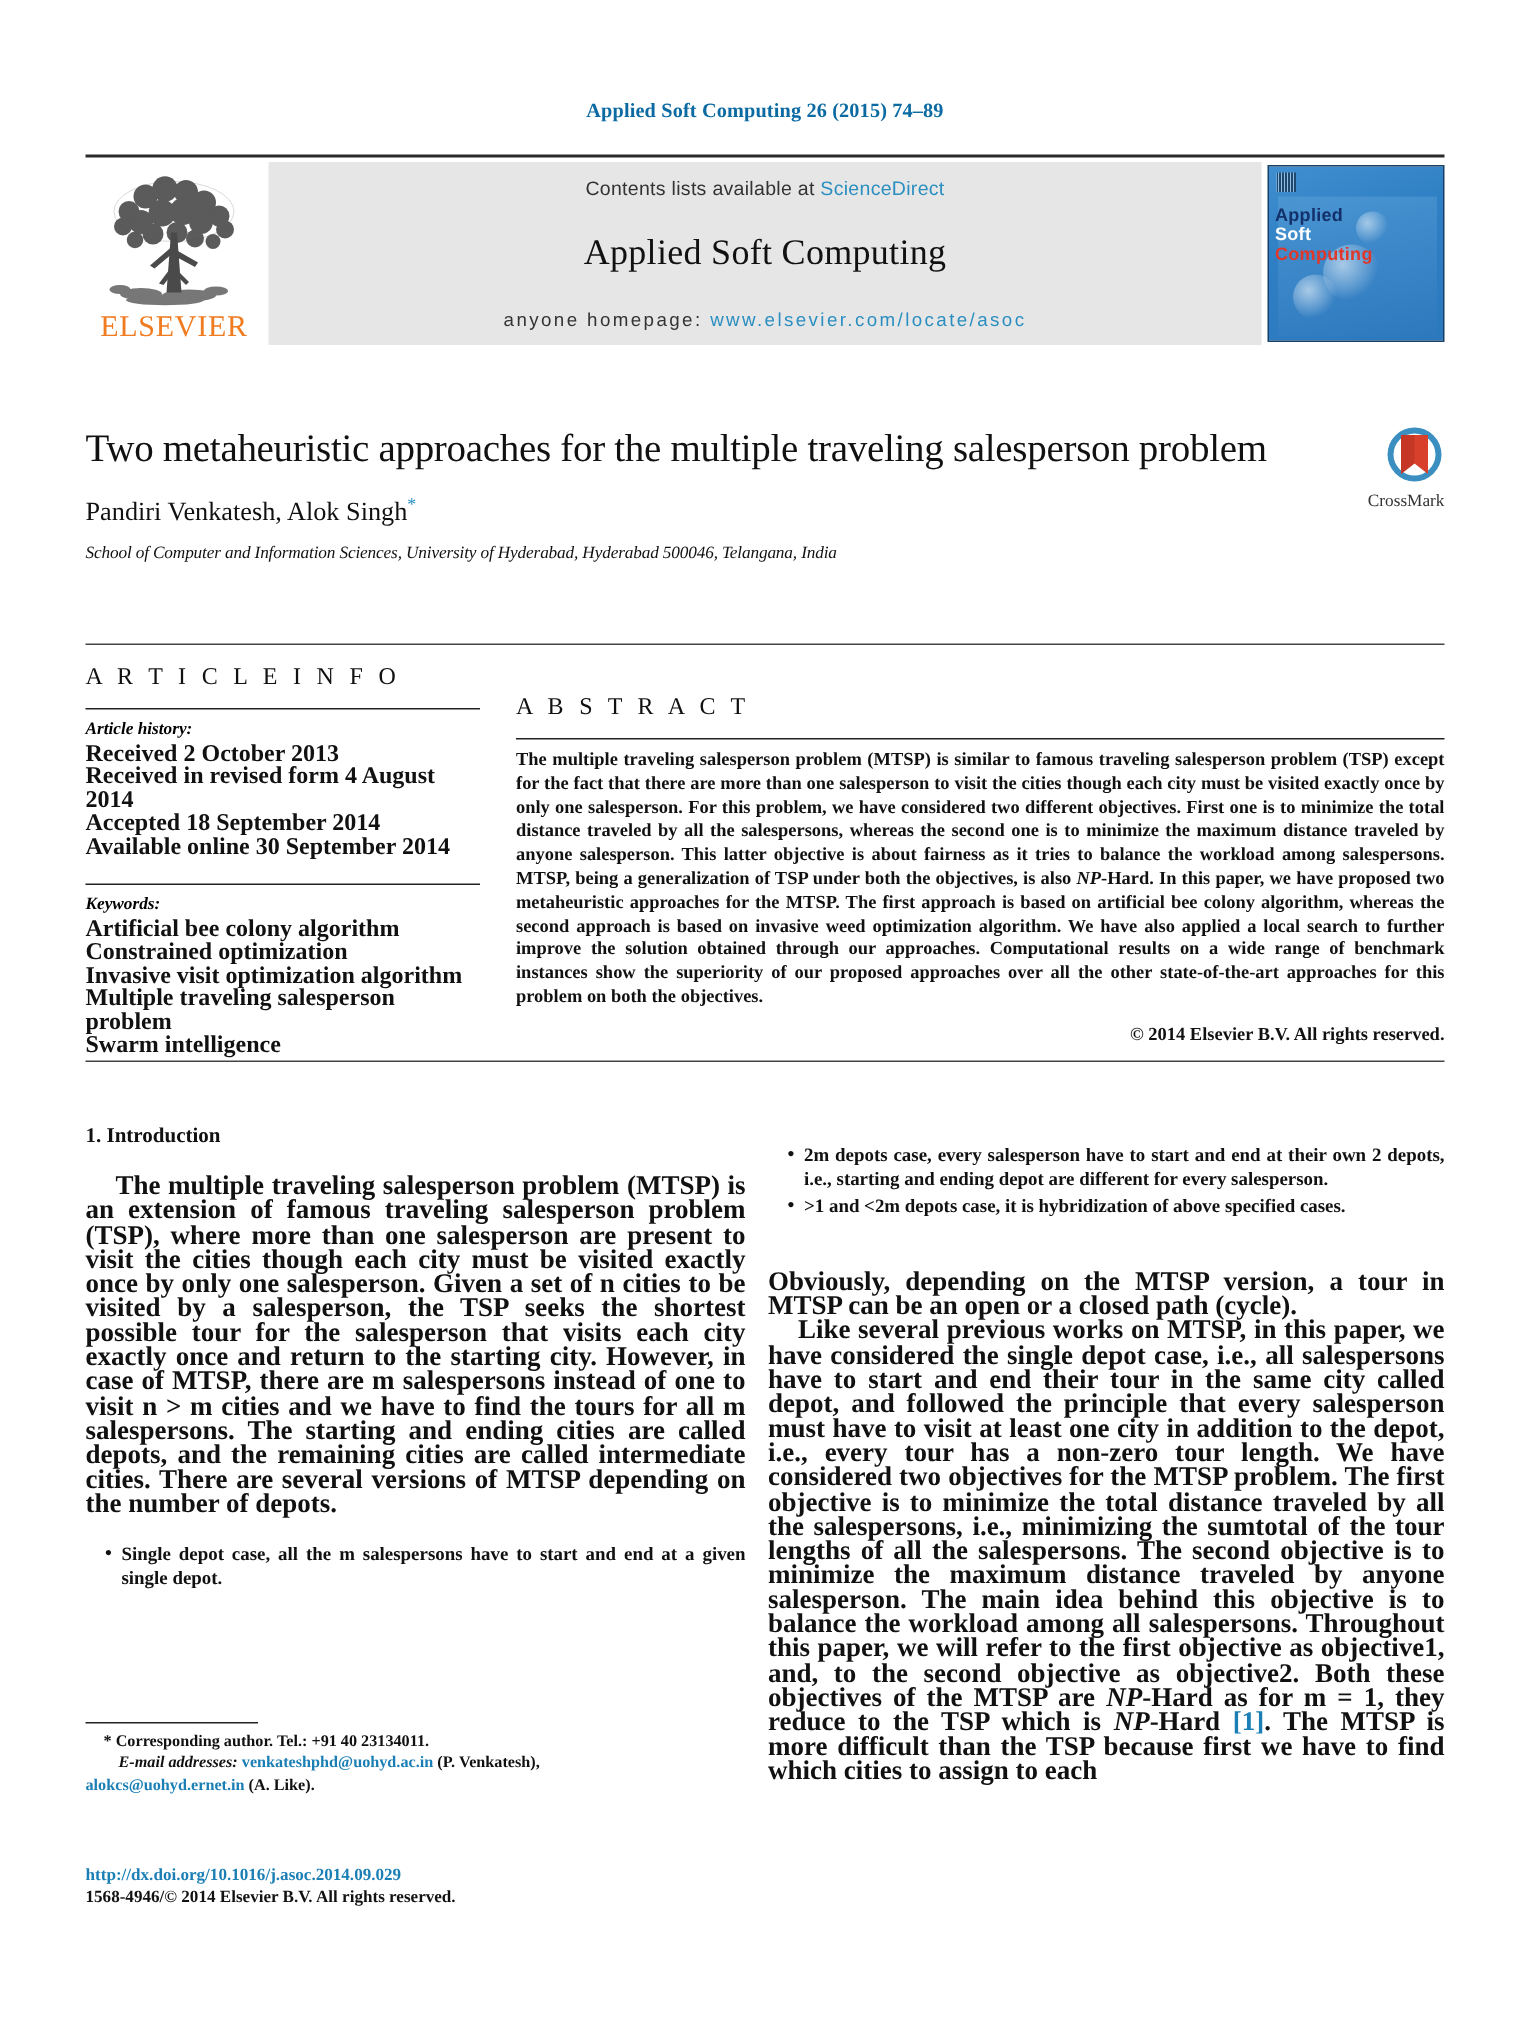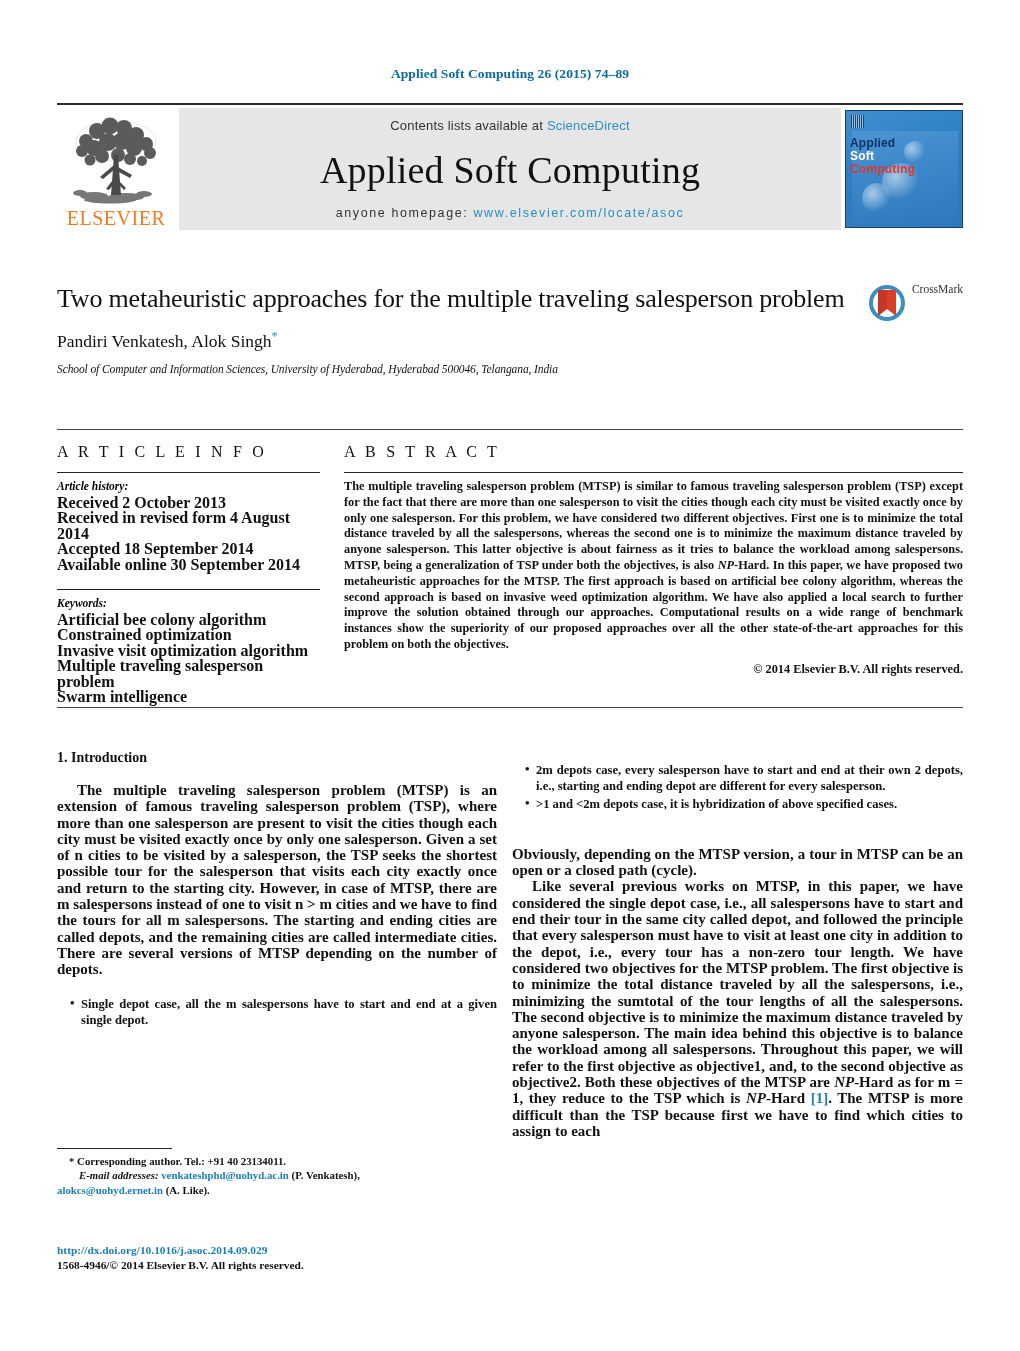--- a/index.html
+++ b/index.html
@@ -85,21 +85,21 @@
     font-family: "Liberation Sans", sans-serif;
     font-size: 13px;
     color: #333;
     letter-spacing: 0.2px;
   }
   .contents-line .sd {
     color: #2a8fc0;
   }
   .journal-name {
     font-family: "Liberation Serif", serif;
-    font-size: 38px;
+    font-size: 24px;
     color: #111;
     letter-spacing: 0.2px;
   }
   .homepage-line {
     font-family: "Liberation Sans", sans-serif;
     font-size: 12.5px;
     color: #333;
     letter-spacing: 1.6px;
   }
   .homepage-line .url { color: #2a8fc0; }
@@ -183,22 +183,23 @@
     font-size: 11.5px;
     margin-top: 11px;
     color: #111;
     letter-spacing: -0.1px;
   }
   .crossmark {
     position: absolute;
     top: 0px;
     right: 0px;
     display: flex;
-    align-items: flex-start;
+    align-items: flex-end;
     gap: 5px;
+    flex-direction: column;
   }
   .crossmark-label {
     font-family: "Liberation Serif", serif;
     font-size: 11.5px;
     color: #333;
   }
 
   
   .rule-full {
     position: absolute;
@@ -210,21 +211,21 @@
   #rule-below-abstract { top: 707px; }
 
   .info-col {
     position: absolute;
     top: 443px;
     left: 57px;
     width: 263px;
   }
   .abs-col {
     position: absolute;
-    top: 443px;
+    top: 463px;
     left: 344px;
     width: 619px;
   }
   .sec-head {
     font-family: "Liberation Serif", serif;
     font-weight: normal;
     font-size: 16px;
     letter-spacing: 3.2px;
     color: #111;
     margin-bottom: 11px;
@@ -278,21 +279,21 @@
     margin-top: 12px;
   }
   h2.section-title {
     font-family: "Liberation Serif", serif;
     font-size: 14px;
     font-weight: bold;
     margin: 0 0 16px 0;
     color: #111;
   }
   p.body-p {
-    font-size: 15px;
+    font-size: 18px;
     line-height: 16.3px;
     text-align: justify;
     margin: 0;
     font-weight: bold;
     color: #111;
     text-indent: 20px;
   }
   p.body-p.noindent { text-indent: 0; }
   ul.bullets {
     margin: 18px 0 0 0;

